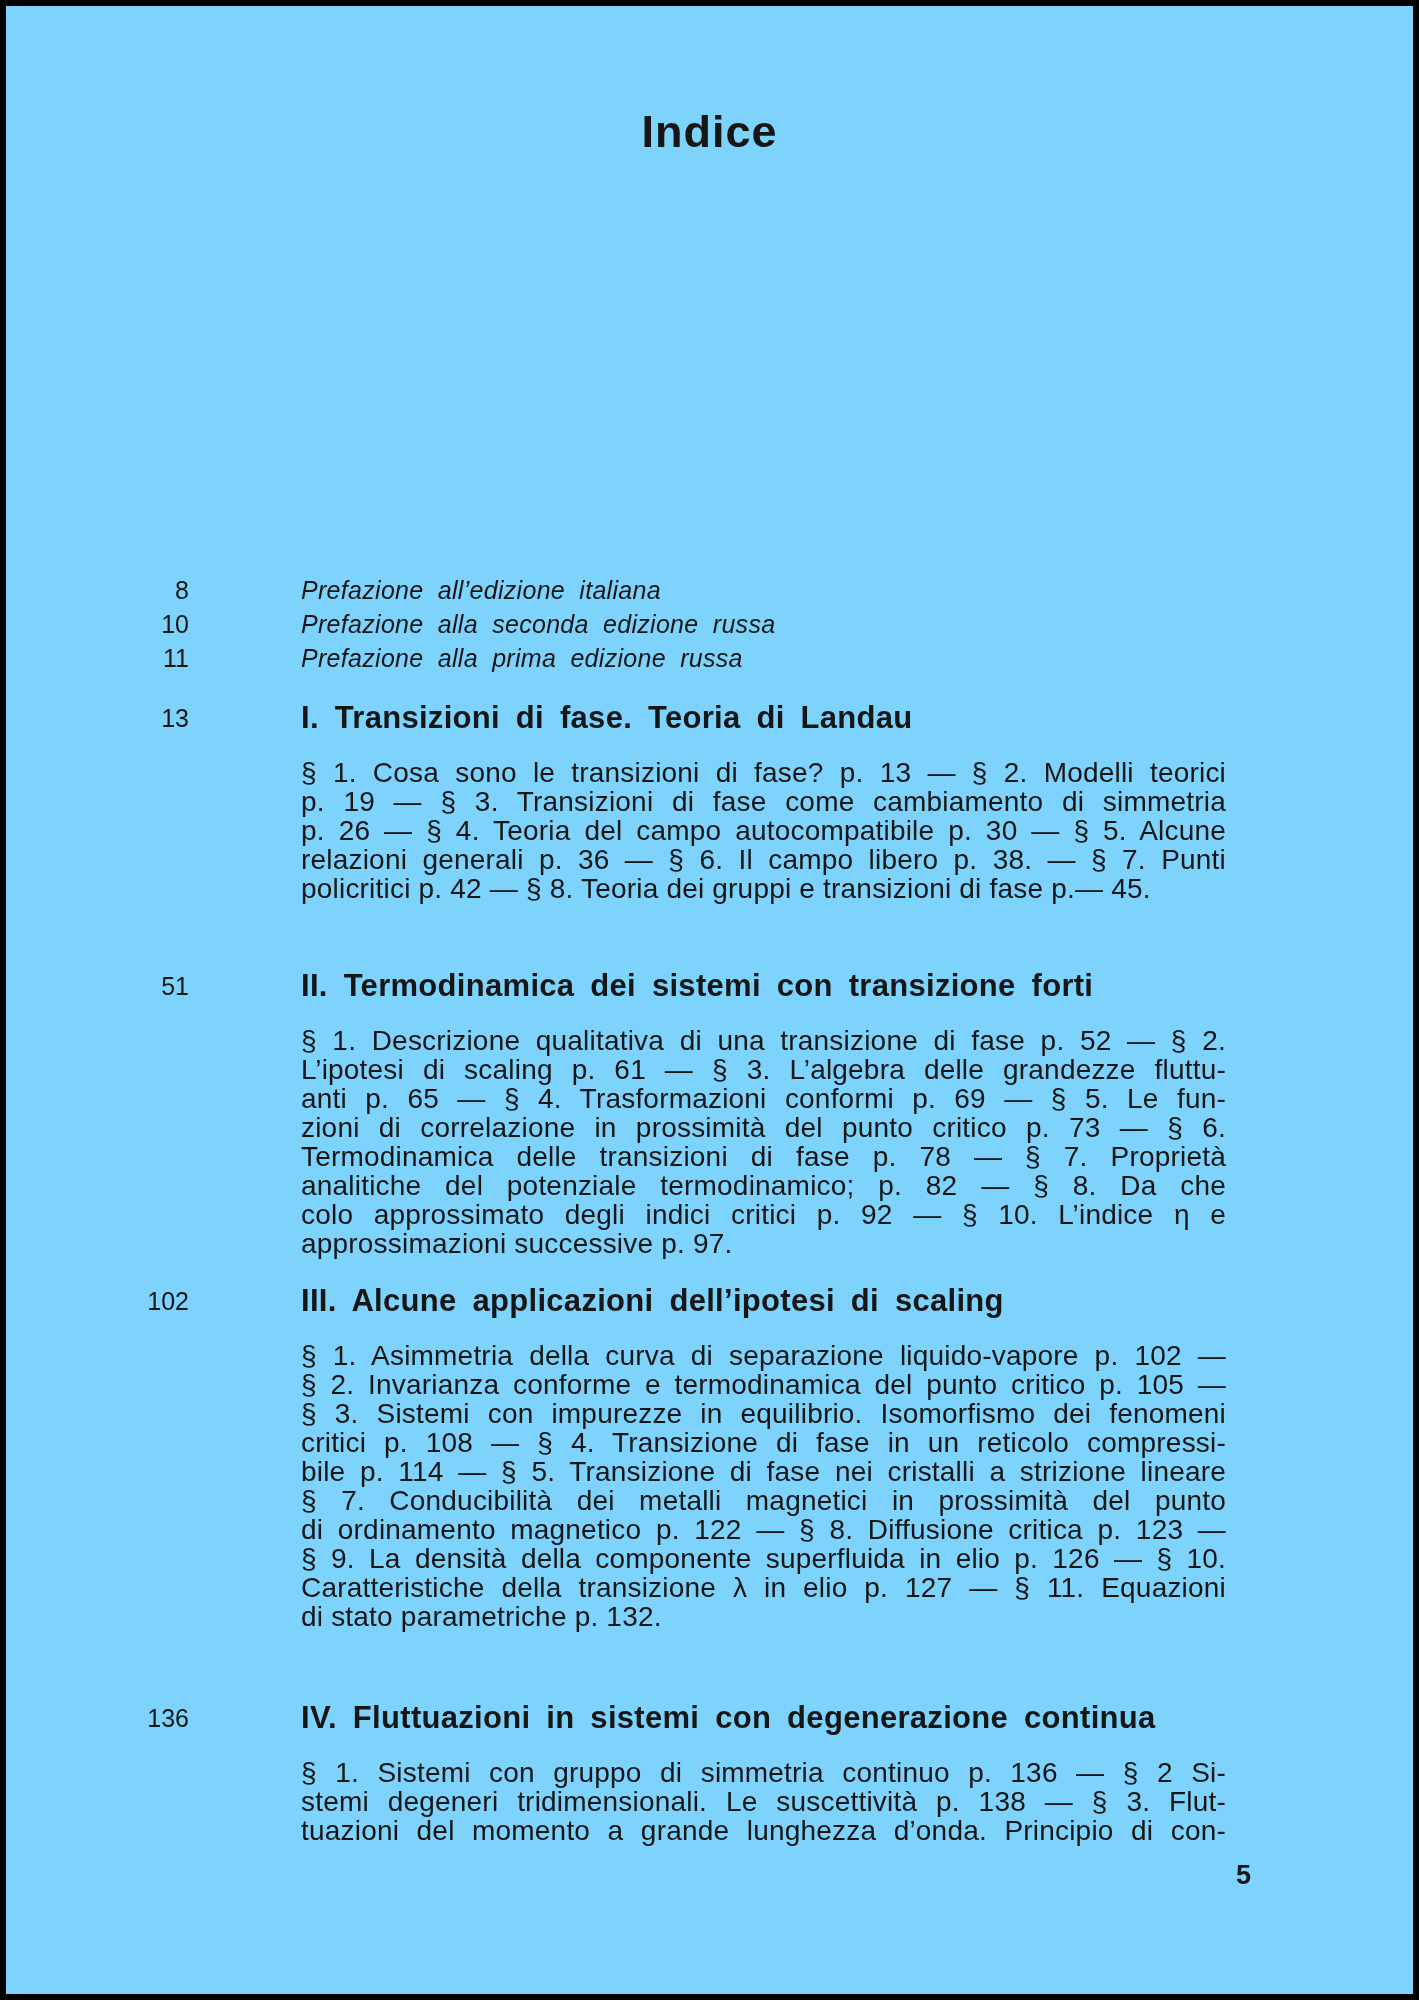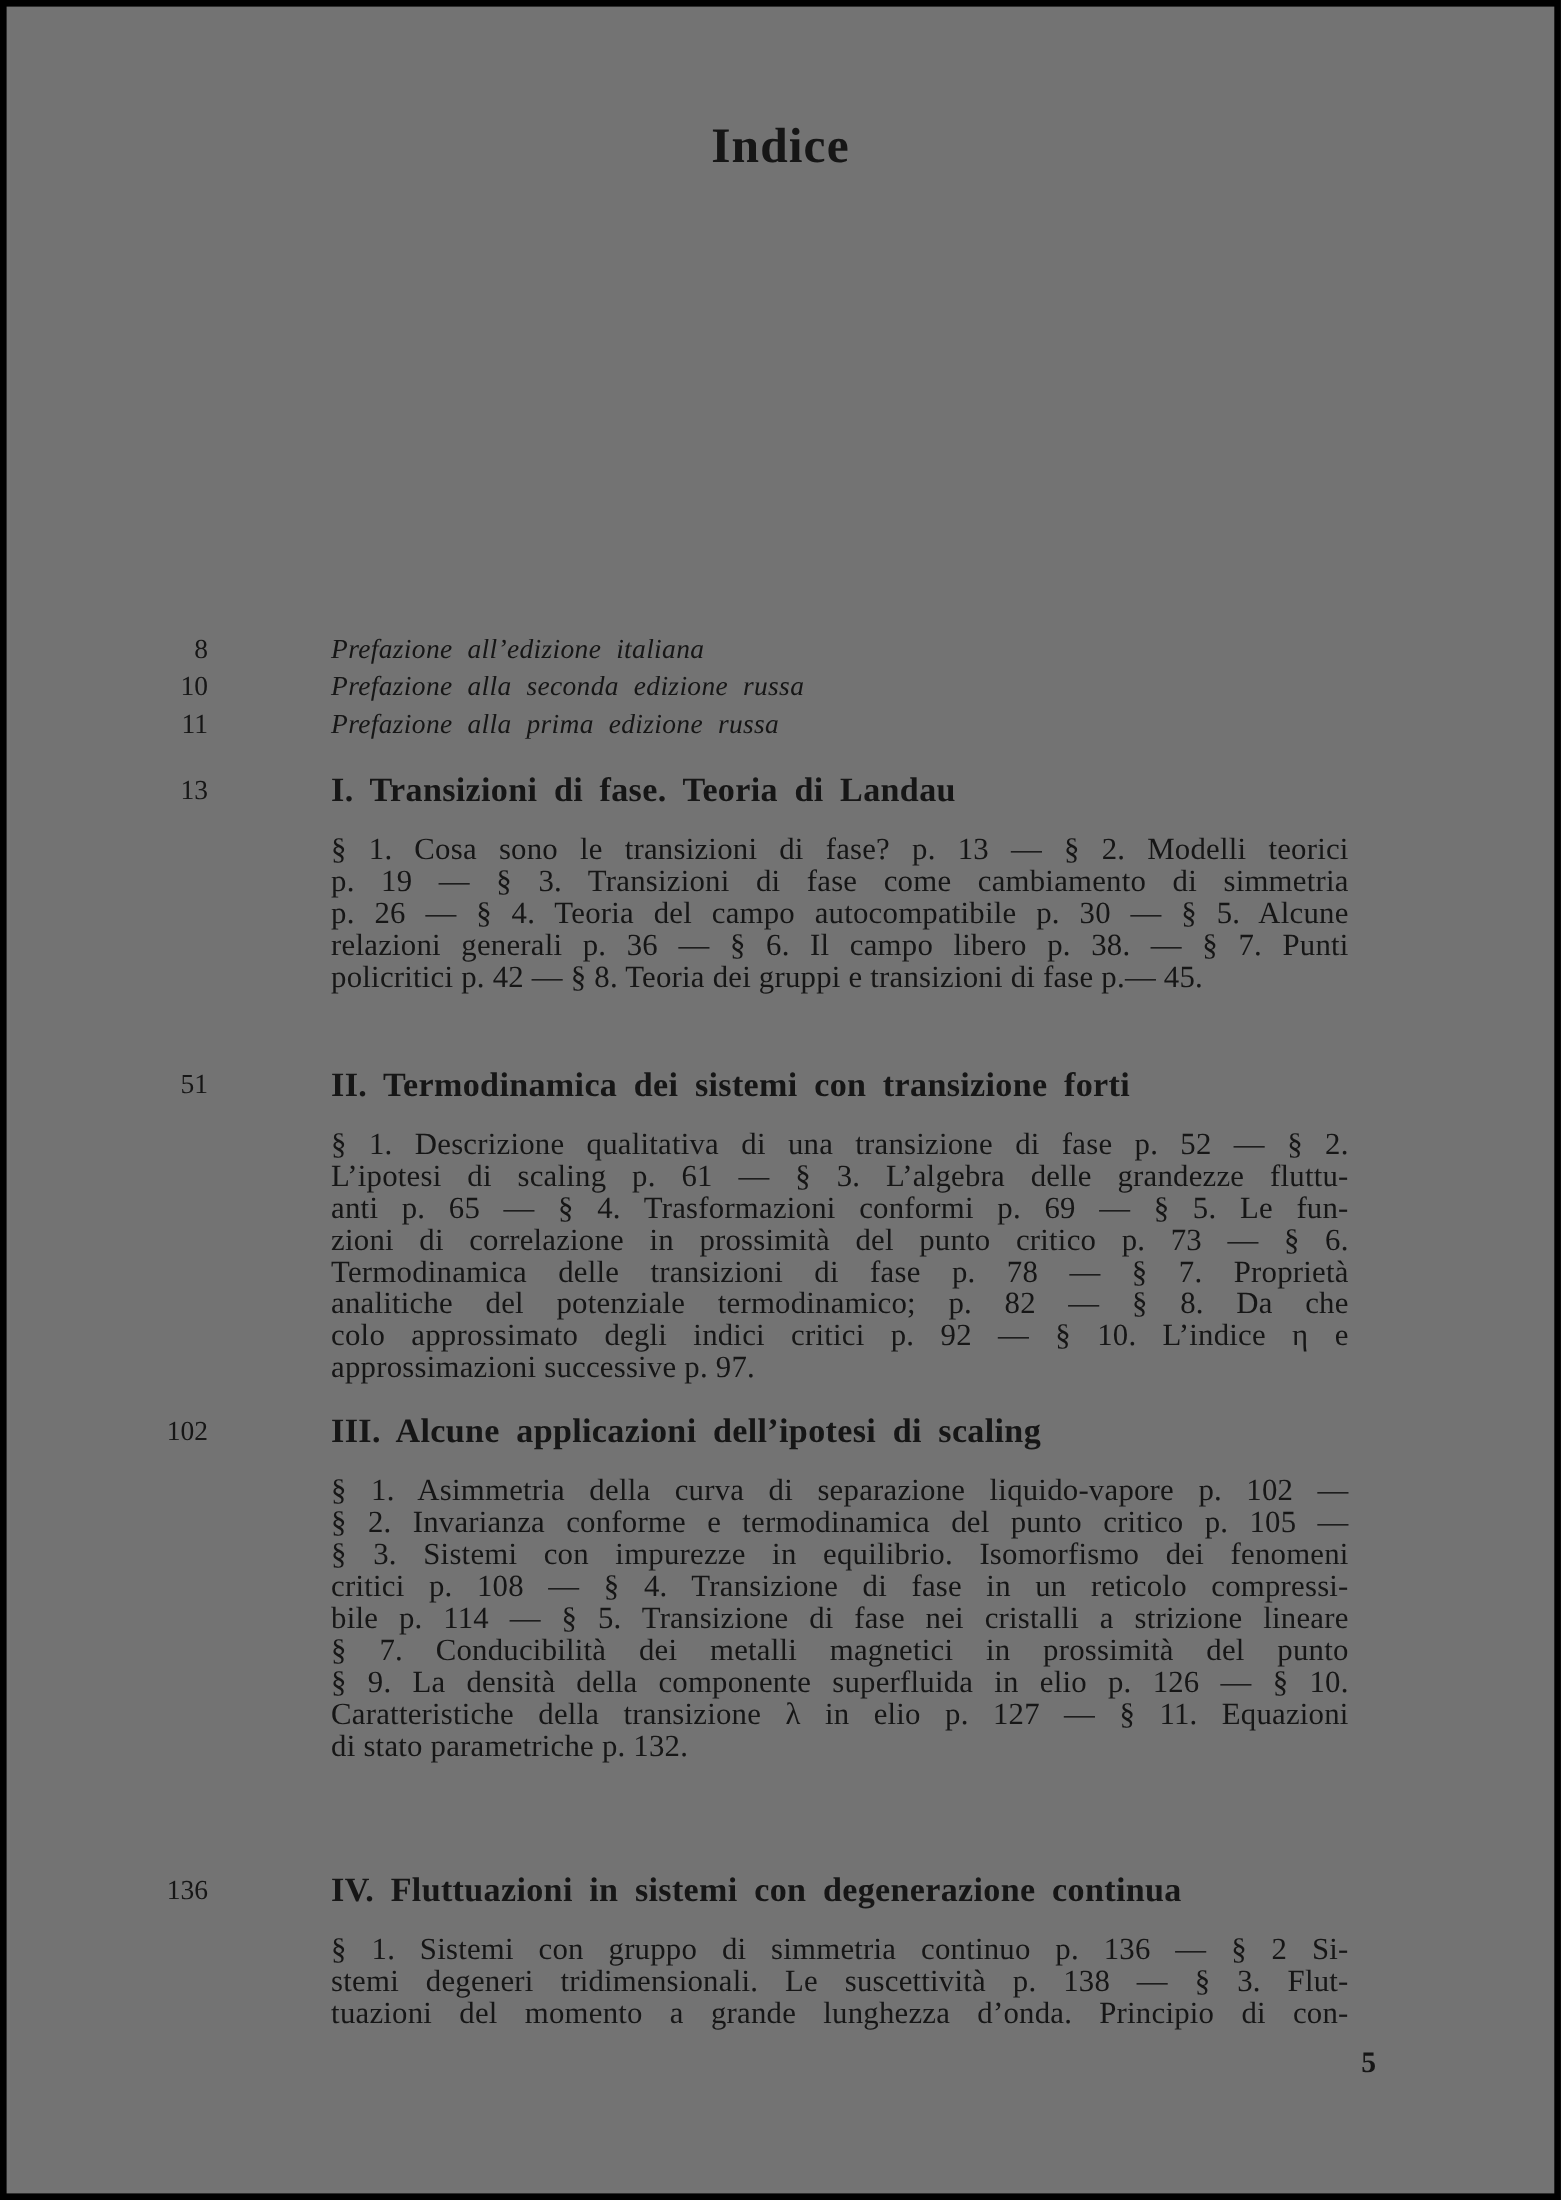--- a/index.html
+++ b/index.html
@@ -6,23 +6,23 @@
     margin: 0;
     padding: 0;
     background: #ffffff;
   }
   .page {
     position: relative;
     width: 1419px;
     height: 2000px;
     box-sizing: border-box;
     border: 6px solid #000000;
-    background: #737373;
+    background: #7dd3fc;
     color: #161616;
-    font-family: Liberation Serif, serif;
+    font-family: Liberation Sans, sans-serif;
     overflow: hidden;
   }
   .title {
     position: absolute;
     top: 100px;
     left: 0;
     right: 0;
     margin: 0;
     text-align: center;
     font-size: 45px;
@@ -138,20 +138,21 @@
       <div class="section" style="top: 1277px;">
         <div class="num-col">102</div>
         <div class="chap-title">III. Alcune applicazioni dell’ipotesi di scaling</div>
         <div class="chap-details">
           <div class="toc-line">§ 1. Asimmetria della curva di separazione liquido-vapore p. 102 —</div>
           <div class="toc-line">§ 2. Invarianza conforme e termodinamica del punto critico p. 105 —</div>
           <div class="toc-line">§ 3. Sistemi con impurezze in equilibrio. Isomorfismo dei fenomeni</div>
           <div class="toc-line">critici p. 108 — § 4. Transizione di fase in un reticolo compressi-</div>
           <div class="toc-line">bile p. 114 — § 5. Transizione di fase nei cristalli a strizione lineare</div>
           <div class="toc-line">§ 7. Conducibilità dei metalli magnetici in prossimità del punto</div>
+          <div class="toc-line">di ordinamento magnetico p. 122 — § 8. Diffusione critica p. 123 —</div>
           <div class="toc-line">§ 9. La densità della componente superfluida in elio p. 126 — § 10.</div>
           <div class="toc-line">Caratteristiche della transizione λ in elio p. 127 — § 11. Equazioni</div>
           <div class="toc-line no-stretch">di stato parametriche p. 132.</div>
         </div>
       </div>
       <div class="section" style="top: 1694px;">
         <div class="num-col">136</div>
         <div class="chap-title">IV. Fluttuazioni in sistemi con degenerazione continua</div>
         <div class="chap-details">
           <div class="toc-line">§ 1. Sistemi con gruppo di simmetria continuo p. 136 — § 2  Si-</div>

